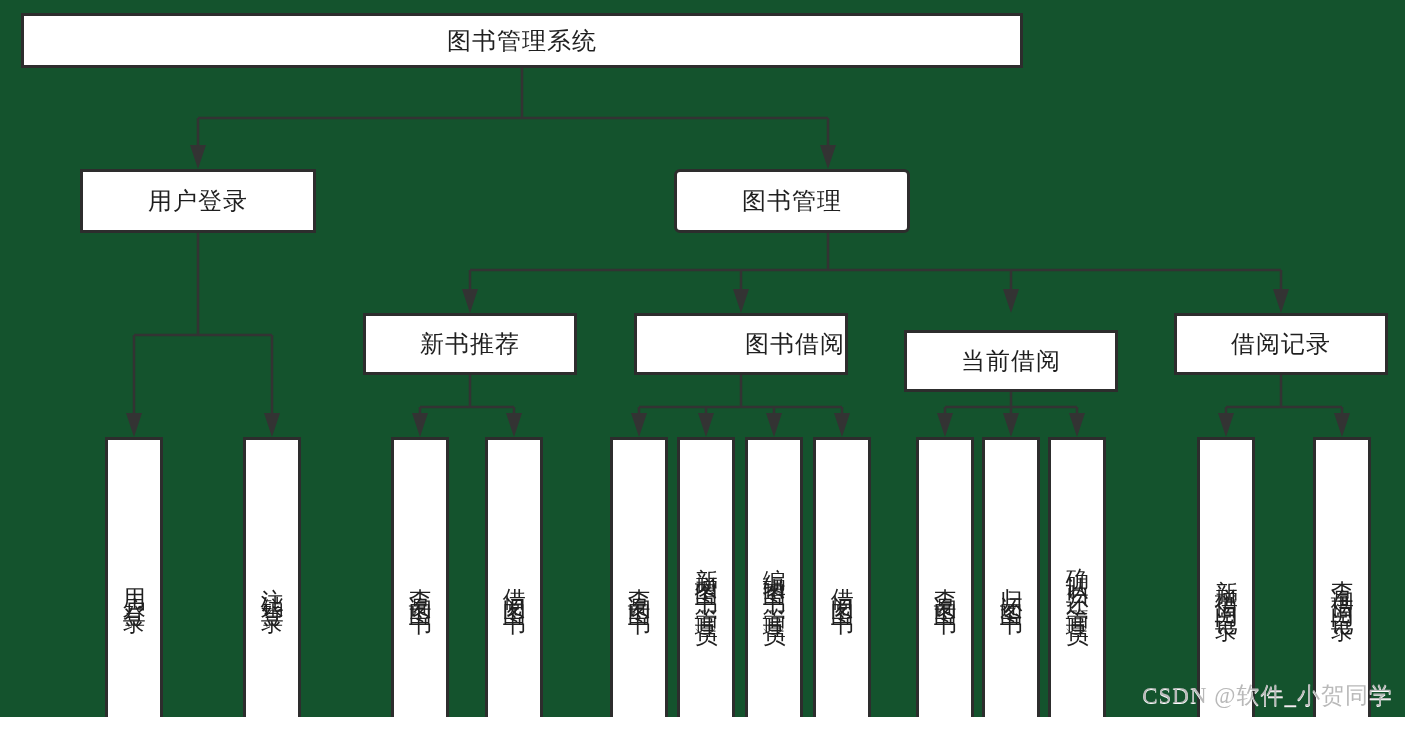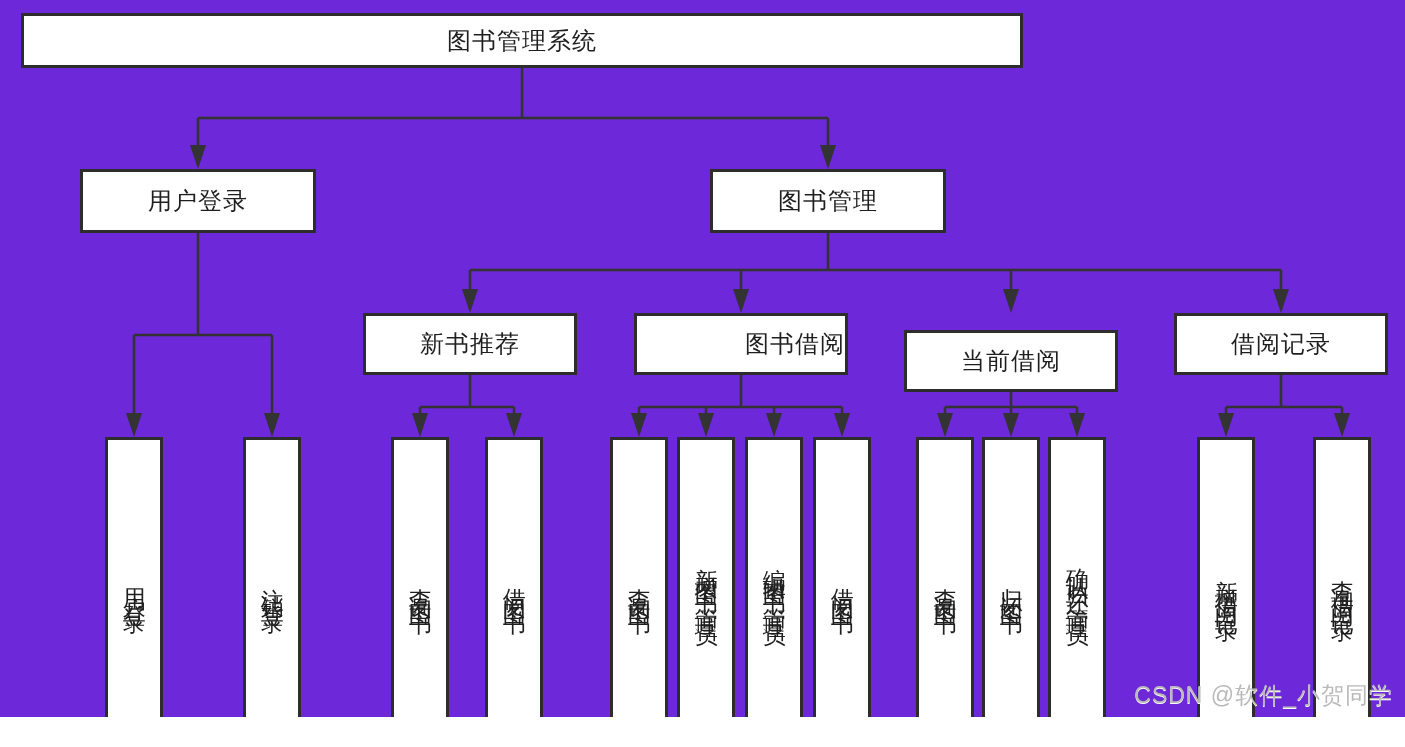--- a/index.html
+++ b/index.html
@@ -1,20 +1,20 @@
 <!DOCTYPE html>
 <html><head>
 <meta charset="utf-8">
 <style>
   html, body { margin: 0; padding: 0; background: #ffffff; }
   .canvas {
     position: relative;
     width: 1405px;
     height: 717px;
-    background: #6d28d9;
+    background: #14532d;
     overflow: hidden;
     font-family: "Liberation Sans", sans-serif;
     color: #1f1f1f;
   }
   .connectors {
     position: absolute;
     left: 0; top: 0;
     z-index: 1;
   }
   .node {
@@ -40,20 +40,21 @@
   }
   .watermark {
     position: absolute;
     right: 12px;
     bottom: 6px;
     font-size: 23px;
     color: #b9b9b9;
     letter-spacing: 1px;
     z-index: 3;
     text-shadow: 0 1px 0 #ffffff;
+    font-family: Liberation Serif, serif;
   }
 </style>
 </head>
 <body>
 
 <div class="canvas">
 
   <svg class="connectors" width="1405" height="747" viewBox="0 0 1405 747">
     <path fill="none" stroke="#333333" stroke-width="2.5" d="
       M522 68 V118 M198 118 H828 M198 118 V150 M828 118 V150
@@ -87,21 +88,21 @@
     </g>
   </svg>
 
   <div class="node" style="left:21px; top:13px; width:1002px; height:55px;">
     <span>图书管理系统</span>
   </div>
 
   <div class="node" style="left:80px; top:169px; width:236px; height:64px;">
     <span>用户登录</span>
   </div>
-  <div class="node" style="left:710px; top:169px; width:236px; height:64px;">
+  <div class="node" style="left:674px; top:169px; width:236px; height:64px;border-radius:6px;">
     <span>图书管理</span>
   </div>
 
   <div class="node" style="left:363px; top:313px; width:214px; height:62px;">
     <span>新书推荐</span>
   </div>
   <div class="node" style="left:634px; top:313px; width:214px; height:62px;justify-content:flex-end;">
     <span>图书借阅</span>
   </div>
   <div class="node" style="left:904px; top:330px; width:214px; height:62px;">

